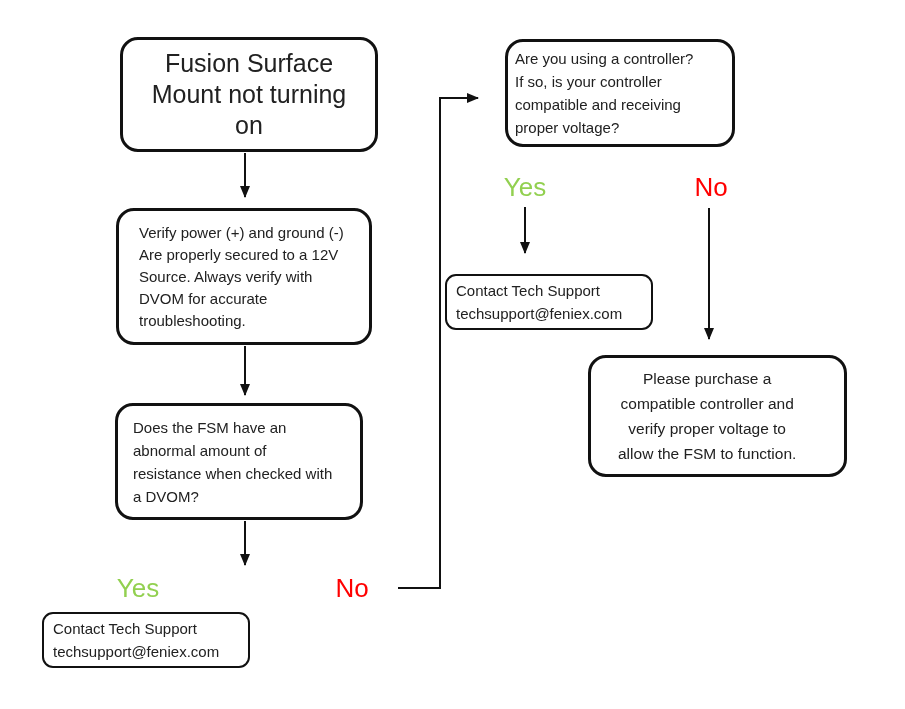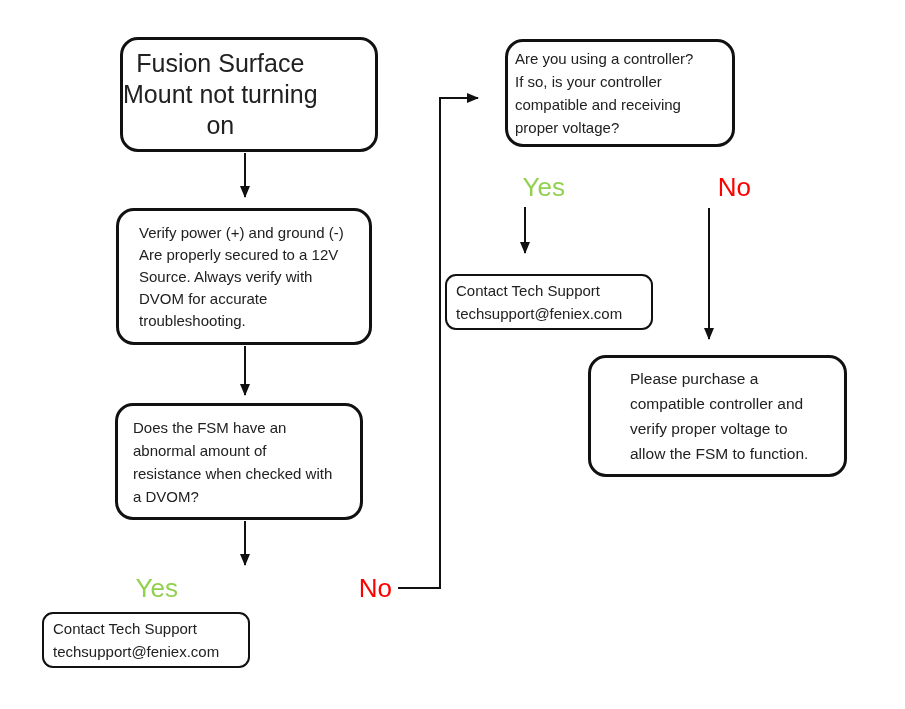--- a/index.html
+++ b/index.html
@@ -28,38 +28,38 @@
   .flow-node.small {
     border-width: 2.5px;
     border-radius: 11px;
   }
   .box-text {
     white-space: pre;
     font-size: 15px;
     line-height: 22px;
     color: #212121;
   }
-  .node-start { left: 120px; top: 37px; width: 258px; height: 115px; text-align: center; }
+  .node-start { left: 120px; top: 37px; width: 258px; height: 115px; justify-content: center; text-align: center; }
   .node-start .box-text { font-size: 25px; line-height: 31px; }
   .node-verify { left: 116px; top: 208px; width: 256px; height: 137px; padding-left: 20px; }
   .node-resistance { left: 115px; top: 403px; width: 248px; height: 117px; padding-left: 15px; }
   .node-resistance .box-text { line-height: 23px; }
   .node-controller { left: 505px; top: 39px; width: 230px; height: 108px; padding-left: 7px; }
   .node-controller .box-text { line-height: 23px; }
   .node-contact-right { left: 445px; top: 274px; width: 208px; height: 56px; padding-left: 9px; }
   .node-contact-right .box-text { line-height: 23px; }
-  .node-purchase { left: 588px; top: 355px; width: 259px; height: 122px; padding-left: 39px; }
+  .node-purchase { left: 588px; top: 355px; width: 259px; height: 122px; padding-left: 27px; text-align: center; }
   .node-purchase .box-text { font-size: 15.5px; line-height: 25px; }
   .node-contact-left { left: 42px; top: 612px; width: 208px; height: 56px; padding-left: 9px; }
   .node-contact-left .box-text { line-height: 23px; }
 
   .branch-label {
     position: absolute;
     width: 80px;
-    text-align: right;
+    text-align: center;
     font-size: 26px;
     line-height: 30px;
     white-space: pre;
   }
   .label-yes-left  { left: 98px;  top: 573px; }
   .label-no-left   { left: 312px; top: 573px; }
   .label-yes-right { left: 485px; top: 172px; }
   .label-no-right  { left: 671px; top: 172px; }
 
   #connector-layer {

